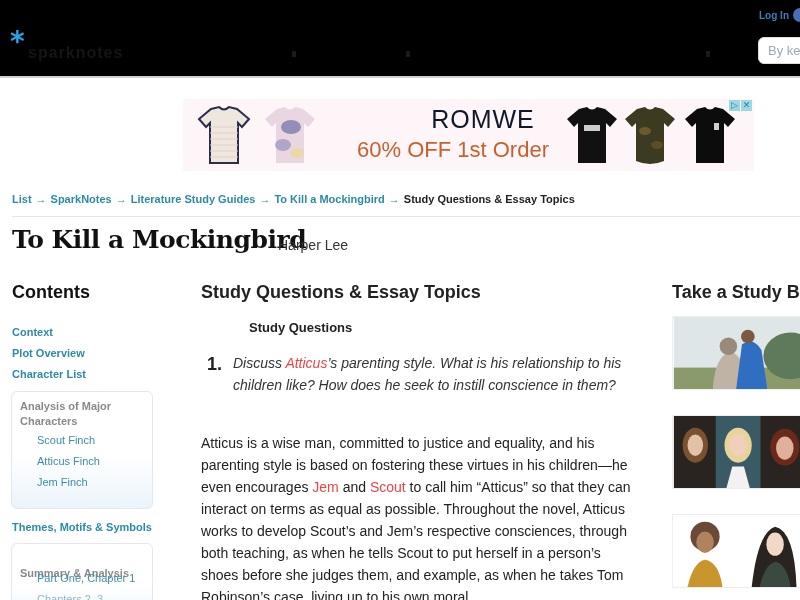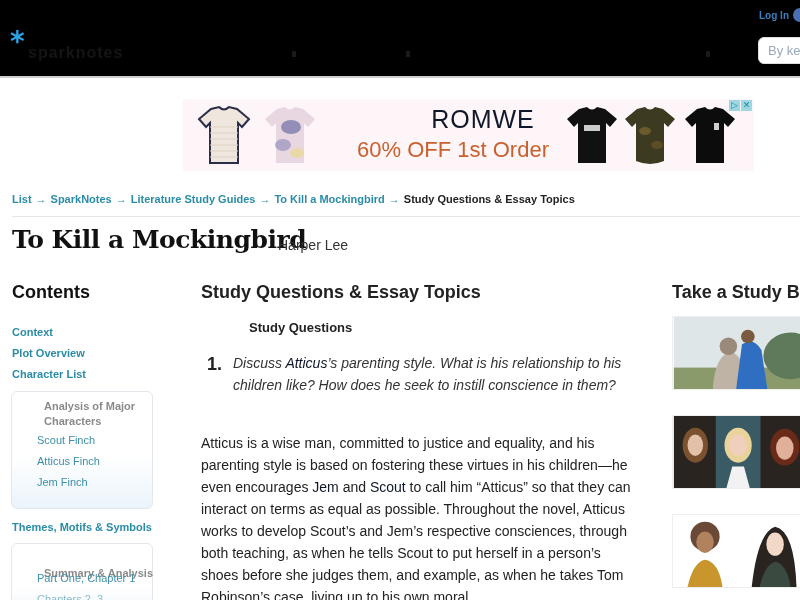--- a/index.html
+++ b/index.html
@@ -32,29 +32,29 @@
   .bc-divider { position: absolute; left: 12px; top: 216px; width: 788px; height: 1px; background: #e6e6e6; }
 
   
   .book-title { position: absolute; left: 12px; top: 225px; font-family: "DejaVu Serif", serif; font-weight: bold; font-size: 25px; color: #111; letter-spacing: -0.5px; }
   .book-author { position: absolute; left: 278px; top: 237px; font-size: 14px; color: #333; }
 
   
   .contents-title { position: absolute; left: 12px; top: 282px; font-size: 18px; font-weight: bold; color: #111; }
   .toc-link { position: absolute; left: 12px; font-size: 11px; font-weight: bold; color: #2a8ca6; text-decoration: none; white-space: nowrap; }
   .toc-box { position: absolute; left: 11px; width: 142px; border: 1px solid #e3e8ee; border-radius: 6px; background: linear-gradient(#ffffff 55%, #eaf4fb); }
-  .toc-box .group-label { position: absolute; left: 8px; font-size: 11px; font-weight: bold; color: #8a8a8a; line-height: 15px; width: 120px; margin-left: 24px; }
+  .toc-box .group-label { position: absolute; left: 8px; font-size: 11px; font-weight: bold; color: #8a8a8a; line-height: 15px; width: 120px; }
   .toc-box .sub-link { position: absolute; left: 25px; font-size: 11px; color: #3d8ea8; text-decoration: none; white-space: nowrap; }
 
   
   .section-title { position: absolute; left: 201px; top: 282px; font-size: 18px; font-weight: bold; color: #222; }
   .subsection-title { position: absolute; left: 217px; top: 320px; font-size: 13px; font-weight: bold; color: #222; margin-left: 32px; }
   .q-num { position: absolute; left: 207px; top: 354px; font-size: 18px; font-weight: bold; color: #222; }
   .q-text { position: absolute; left: 233px; top: 352px; width: 390px; font-style: italic; font-size: 14px; line-height: 22px; color: #333; }
-  .q-text a, .answer a { color: #0f172a; text-decoration: none; }
+  .q-text a, .answer a { color: #ef4444; text-decoration: none; }
   .answer { position: absolute; left: 201px; top: 432px; width: 430px; font-size: 14px; line-height: 22px; color: #222; }
 
   
   .rail-title { position: absolute; left: 672px; top: 282px; font-size: 18px; font-weight: bold; color: #222; white-space: nowrap; }
   .rail-img { position: absolute; left: 672px; width: 140px; height: 74px; overflow: hidden; border: 1px solid #eee; }
 </style>
 </head>
 <body>
 
 <header class="site-header">

